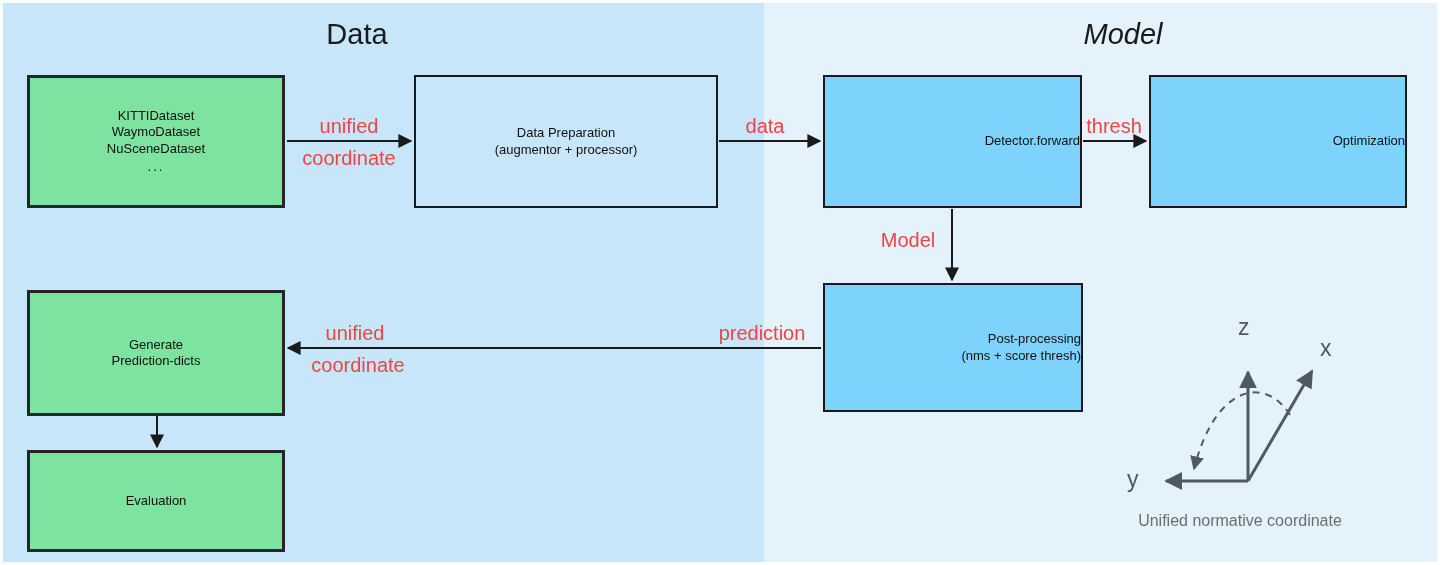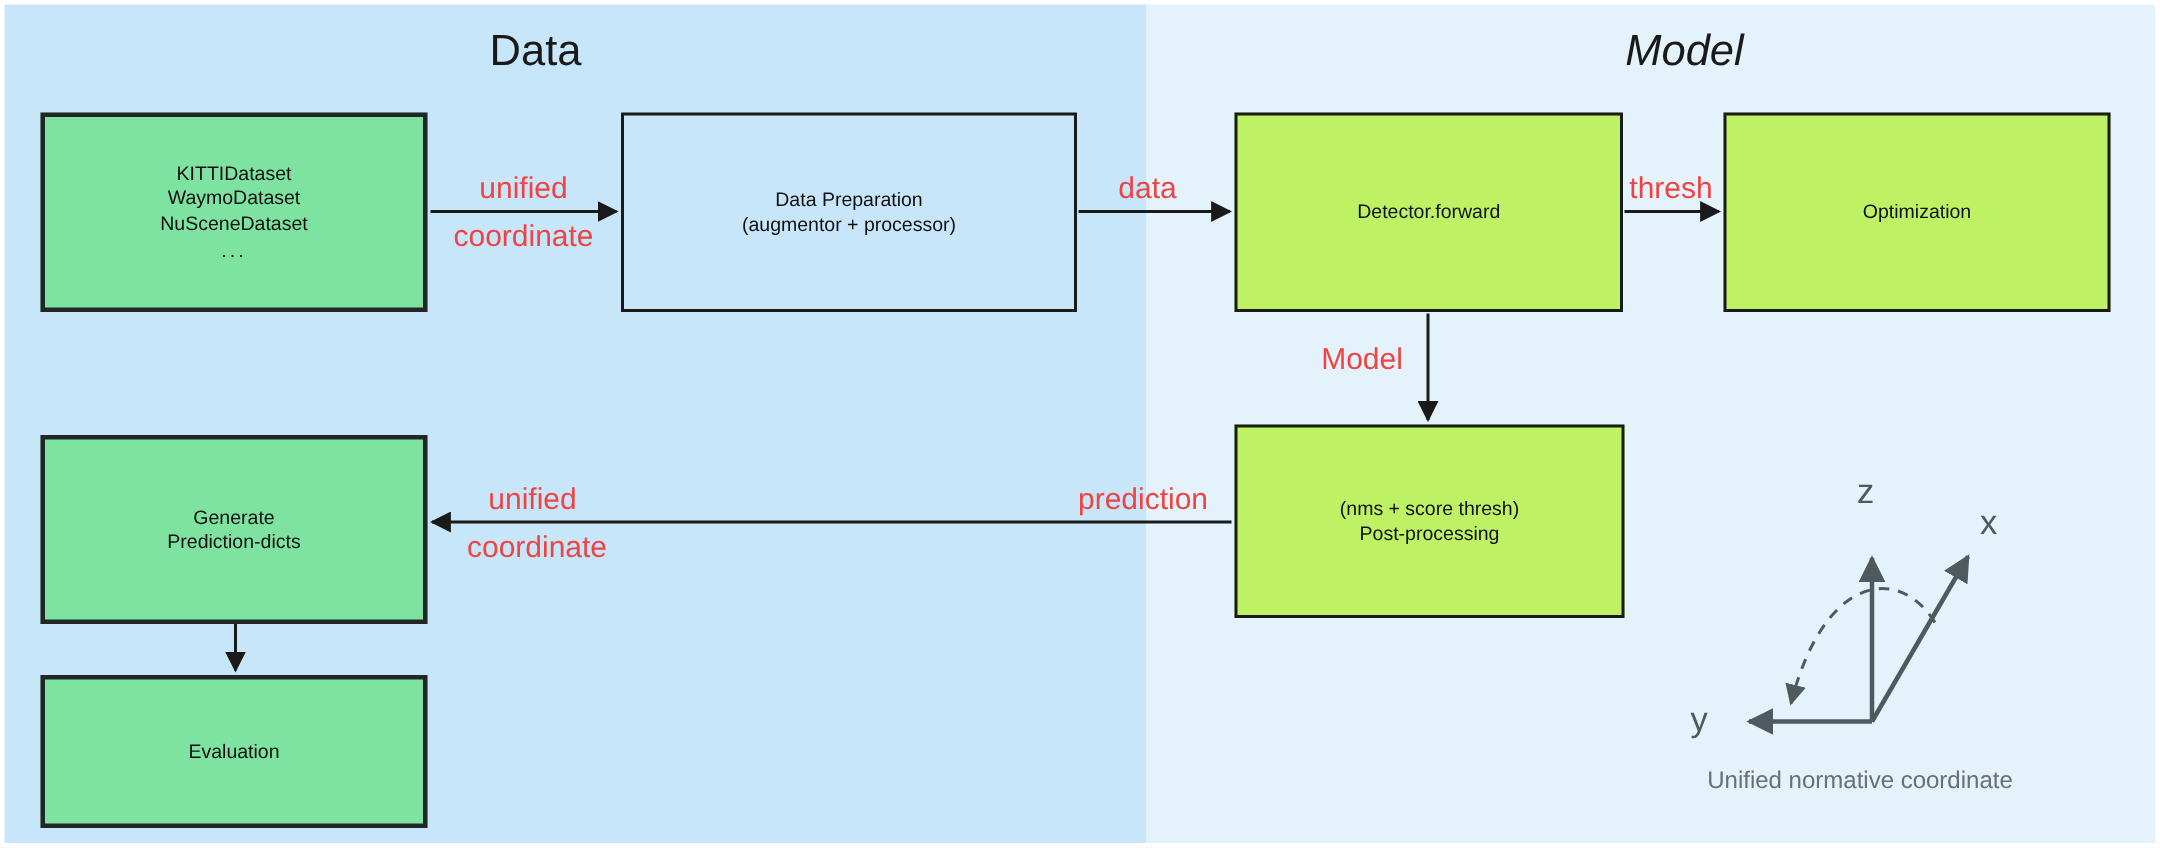--- a/index.html
+++ b/index.html
@@ -55,22 +55,23 @@
   .node.green {
     background: #7ee2a0;
     border: 3px solid #222629;
   }
   .node.plain-data {
     background: #c8e6f9;
     border: 2px solid #1a1a1a;
     text-align: center;
   }
   .node.plain-model {
-    background: #bef264;
+    background: #7dd3fc;
     border: 2px solid #1a1a1a;
+    align-items: flex-end;
   }
   .node .line { display: block; }
   .node .dots { display: block; letter-spacing: 2px; padding-top: 2px; }
   svg.edges {
     position: absolute;
     left: 0;
     top: 0;
     width: 1440px;
     height: 565px;
     pointer-events: none;
@@ -157,22 +158,22 @@
 
   <div class="node plain-model" style="left:823px; top:75px; width:259px; height:133px;">
     <span class="line">Detector.forward</span>
   </div>
 
   <div class="node plain-model" style="left:1149px; top:75px; width:258px; height:133px;">
     <span class="line">Optimization</span>
   </div>
 
   <div class="node plain-model" style="left:823px; top:283px; width:260px; height:129px;">
+    <span class="line">Post-processing</span>
     <span class="line">(nms + score thresh)</span>
-    <span class="line">Post-processing</span>
   </div>
 
   <div class="node green" style="left:27px; top:450px; width:258px; height:102px;">
     <span class="line">Evaluation</span>
   </div>
 
   <div class="node green" style="left:27px; top:290px; width:258px; height:126px;">
     <span class="line">Generate</span>
     <span class="line">Prediction-dicts</span>
   </div>

